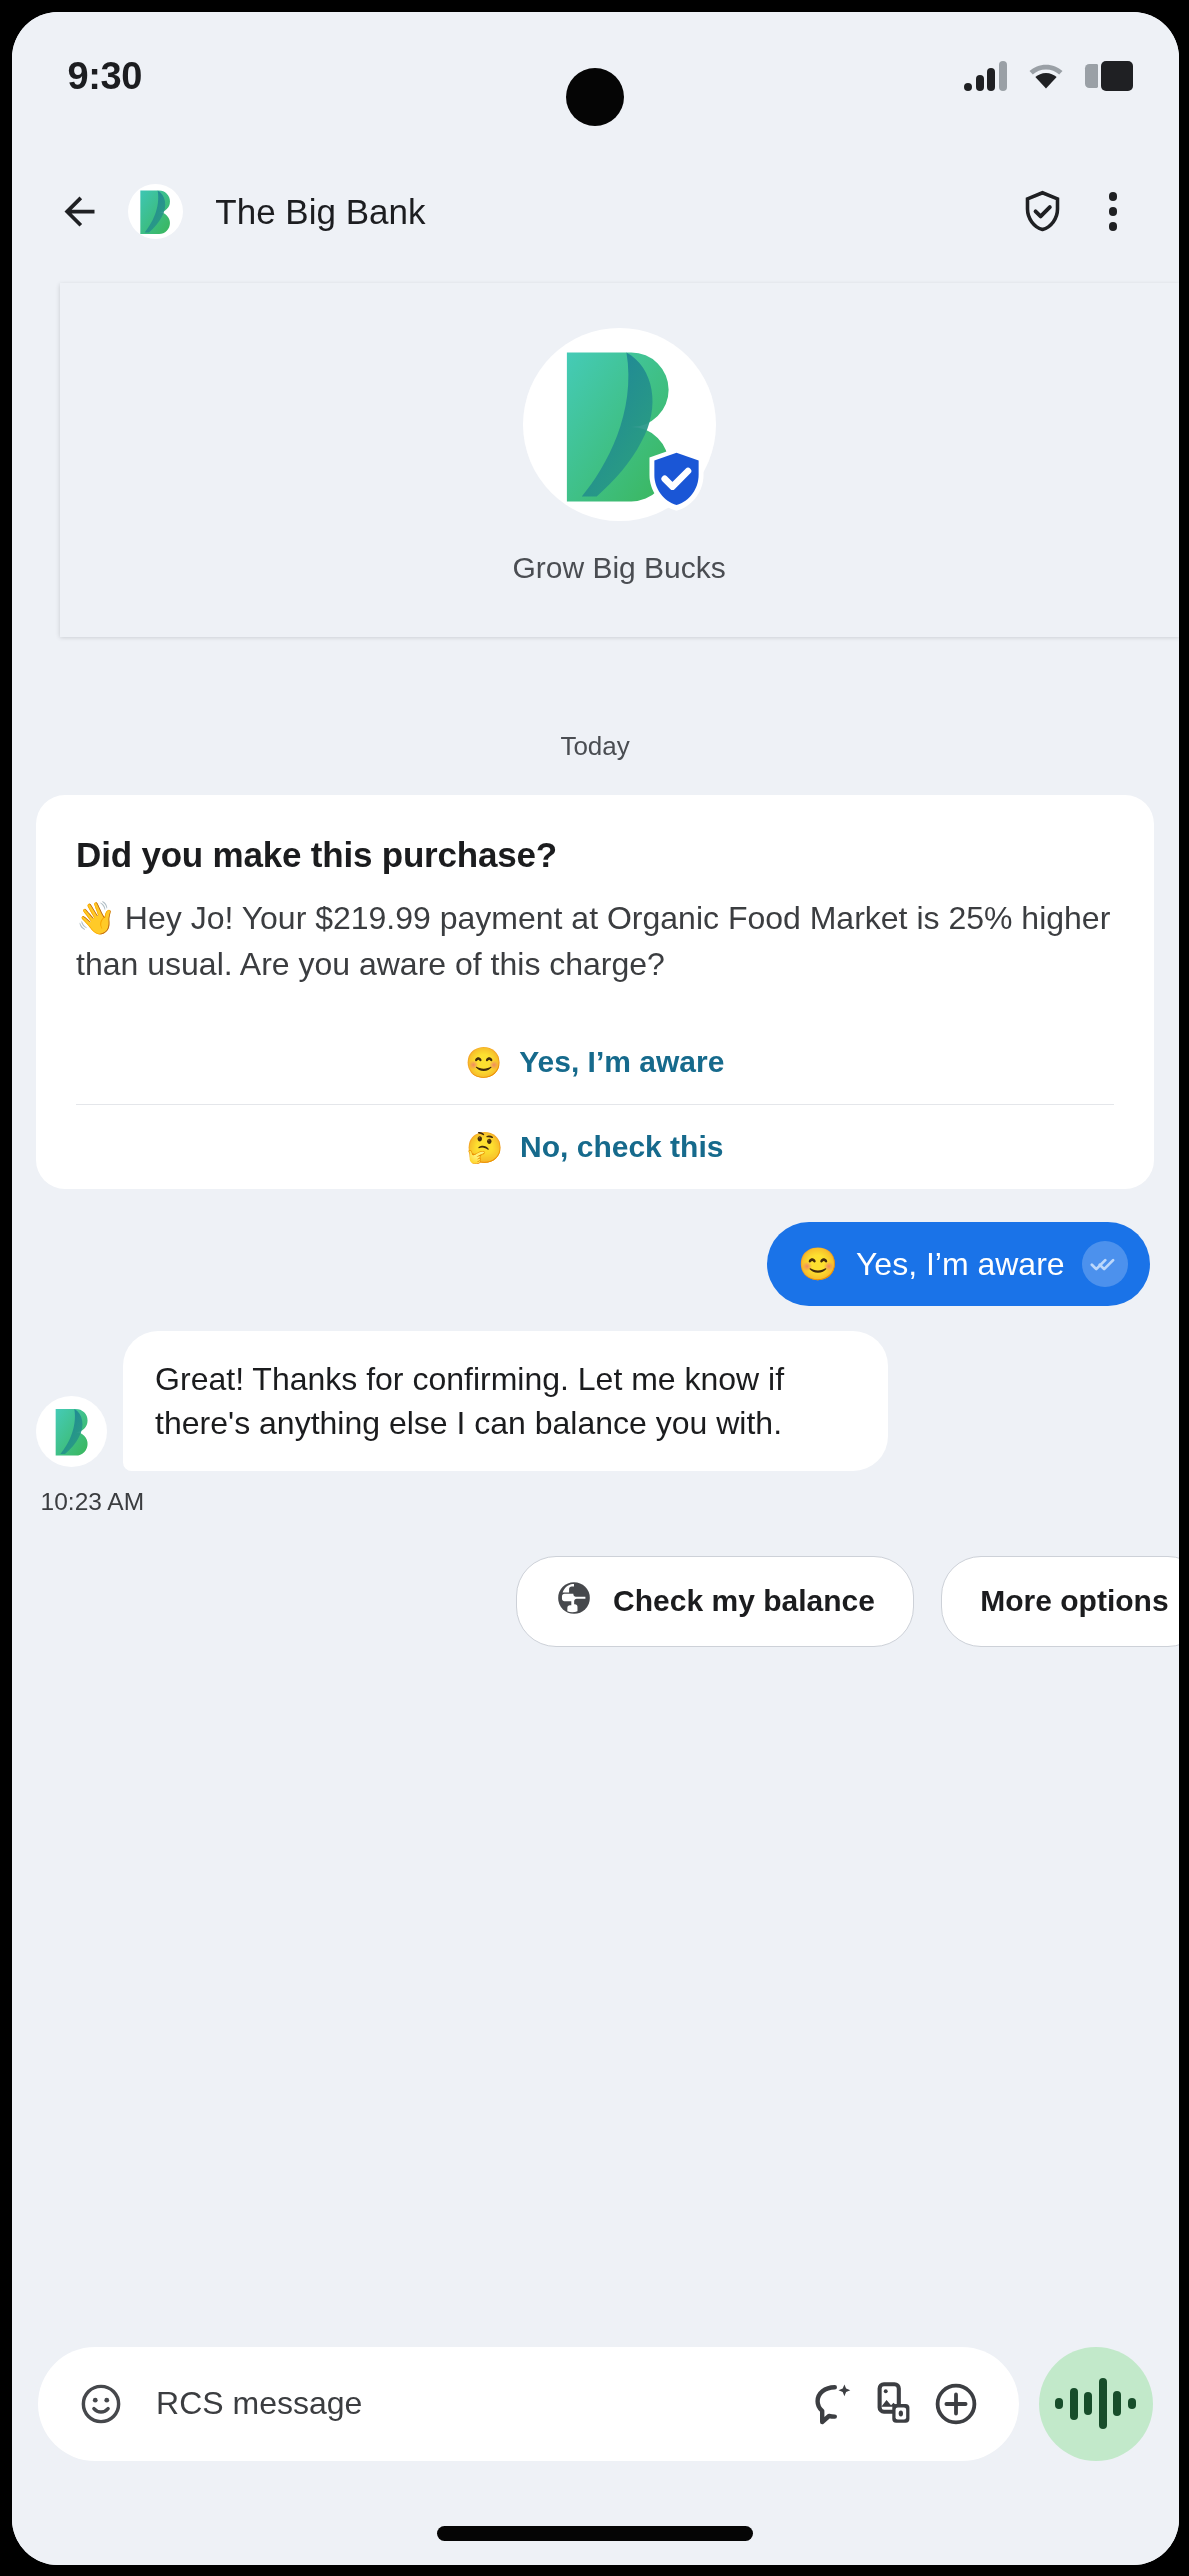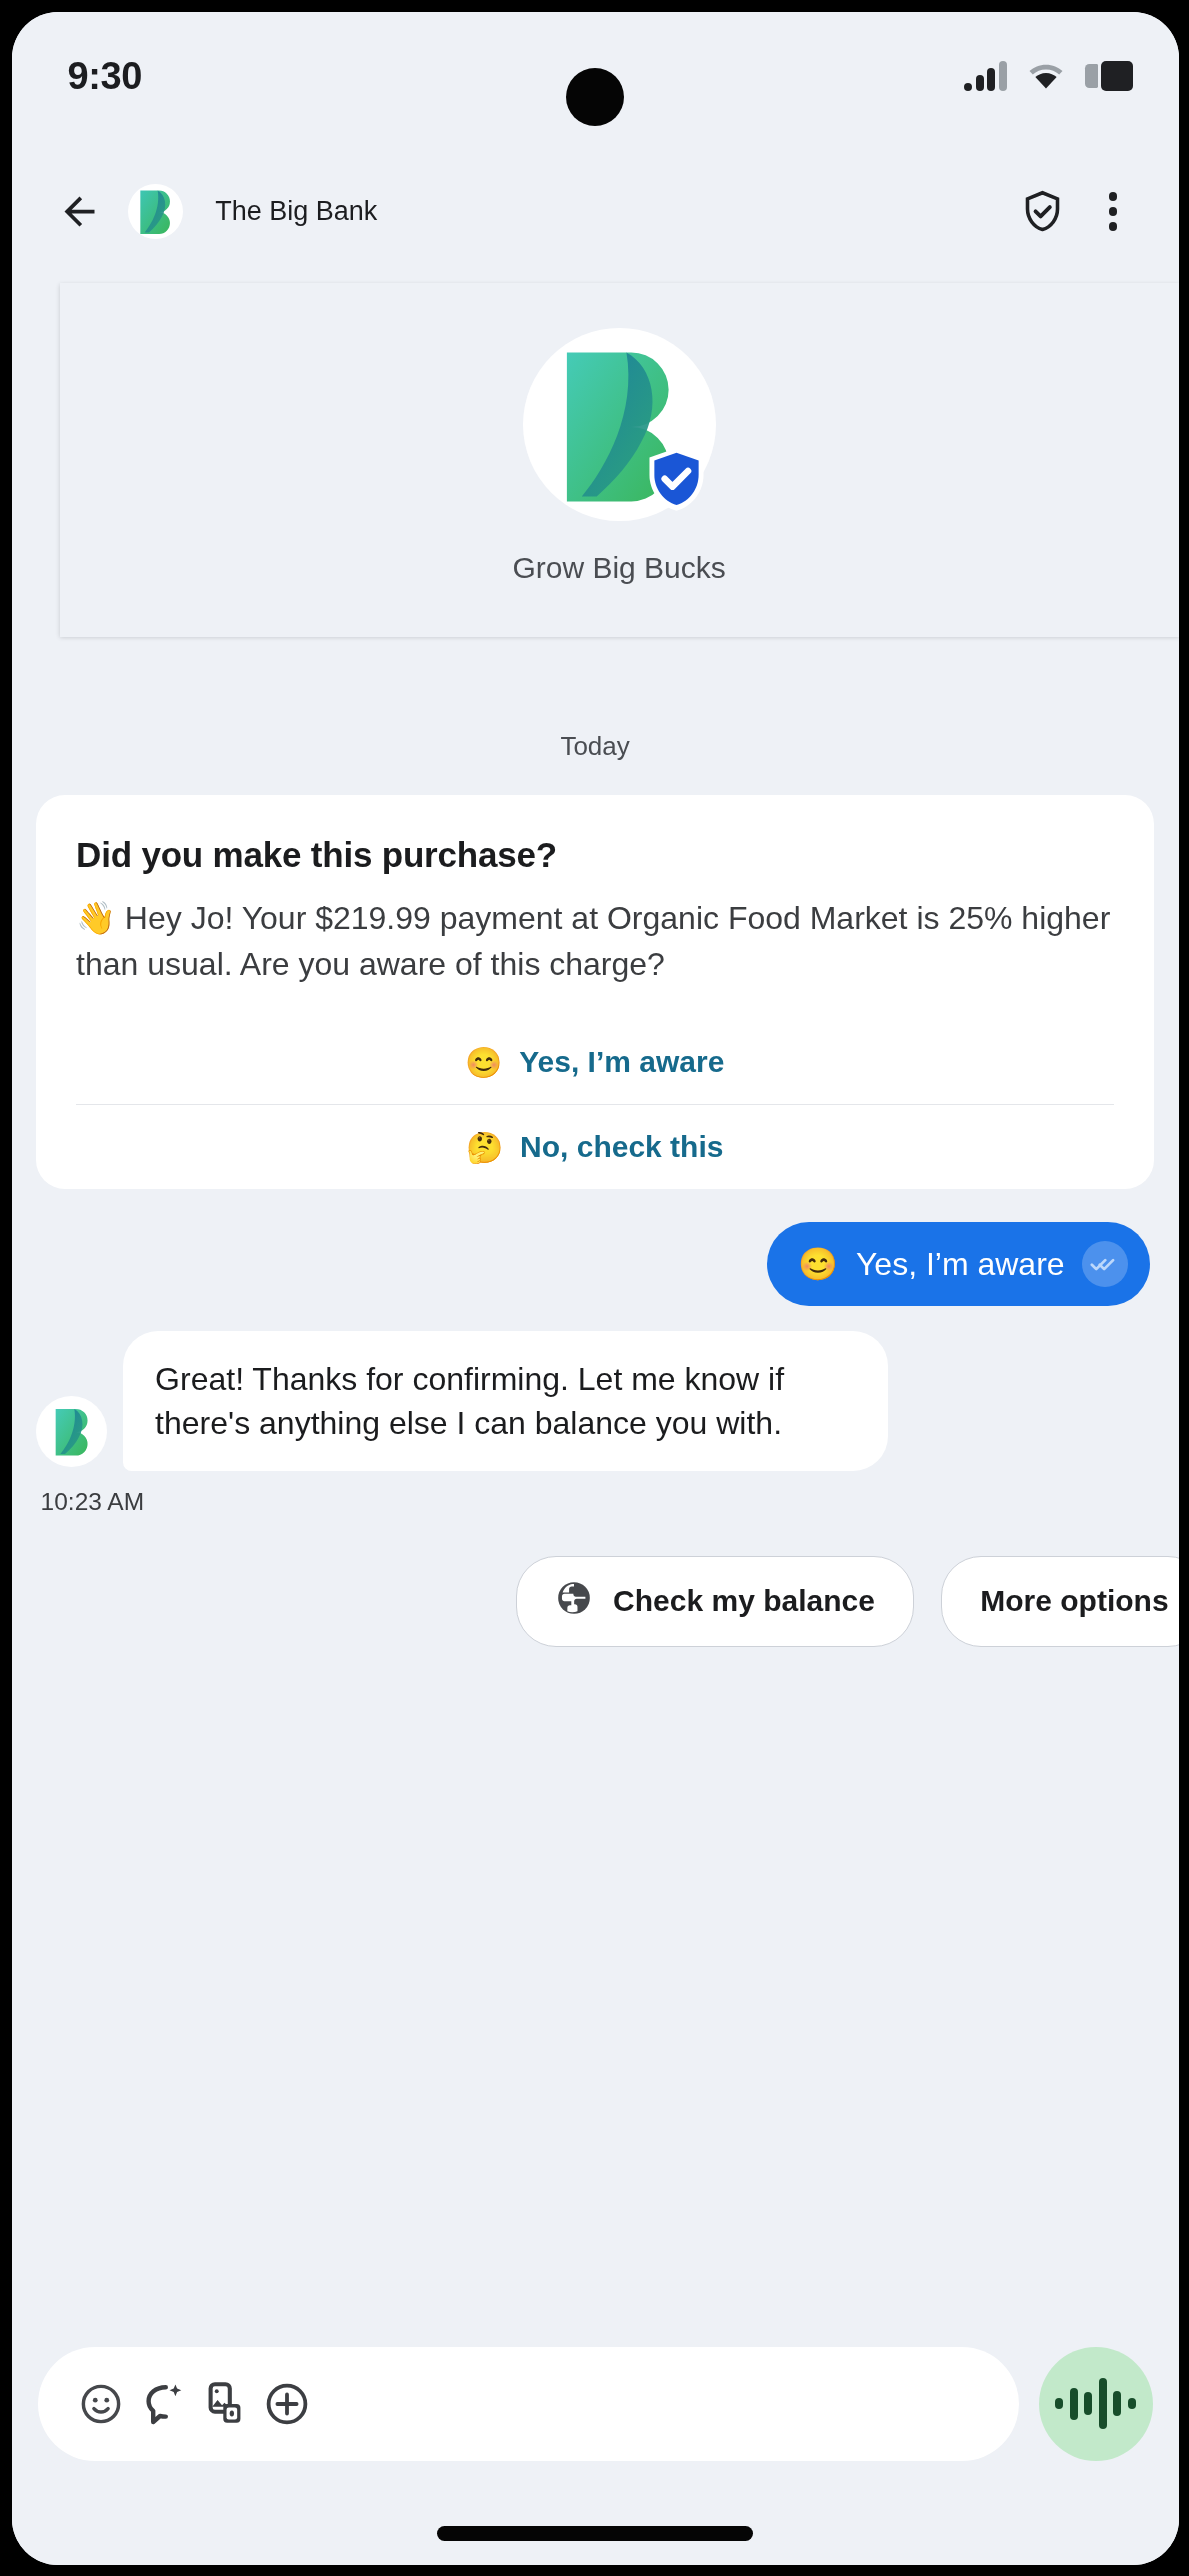--- a/index.html
+++ b/index.html
@@ -98,21 +98,21 @@
   .brand-avatar-sm {
     width: 55px; height: 55px;
     border-radius: 50%;
     background: #ffffff;
     display: flex; align-items: center; justify-content: center;
     margin-left: 21.7px;
     flex: 0 0 55px;
     overflow: hidden;
   }
   .app-title {
-    font-size: 27px;
+    font-size: 35px;
     color: #1c1d20;
     margin-left: 32px;
     flex: 1;
     white-space: nowrap;
     overflow: hidden;
   }
   .app-bar-action {
     width: 55px; height: 55px;
     display: flex; align-items: center; justify-content: center;
     cursor: pointer;
@@ -510,20 +510,21 @@
   <div class="composer">
     <div class="composer-input">
       <span class="composer-icon">
         <svg width="46" height="46" viewBox="0 0 24 24">
           <circle cx="12" cy="12" r="9.2" fill="none" stroke="#46484c" stroke-width="1.8"></circle>
           <circle cx="9" cy="10" r="1.25" fill="#46484c"></circle>
           <circle cx="15" cy="10" r="1.25" fill="#46484c"></circle>
           <path d="M8.3 14.4c1 1.2 2.2 1.8 3.7 1.8s2.7-.6 3.7-1.8" fill="none" stroke="#46484c" stroke-width="1.8" stroke-linecap="round"></path>
         </svg>
       </span>
+      <span class="composer-placeholder">RCS message</span>
 
       <span class="composer-icon">
         <svg width="48" height="48" viewBox="0 0 24 24">
           <path d="M13.4 3.6c-5 0-8.6 3.1-8.6 7 0 1.9.9 3.6 2.3 4.8V21l3.4-3c.9.2 1.9.3 2.9.3" fill="none" stroke="#3c3e42" stroke-width="2.2" stroke-linecap="round" stroke-linejoin="round"></path>
           <path d="M18.2 2.2l.85 2.1 2.1.85-2.1.85-.85 2.1-.85-2.1-2.1-.85 2.1-.85z" fill="#3c3e42"></path>
         </svg>
       </span>
 
       <span class="composer-icon">
         <svg width="49" height="49" viewBox="0 0 24 24">

